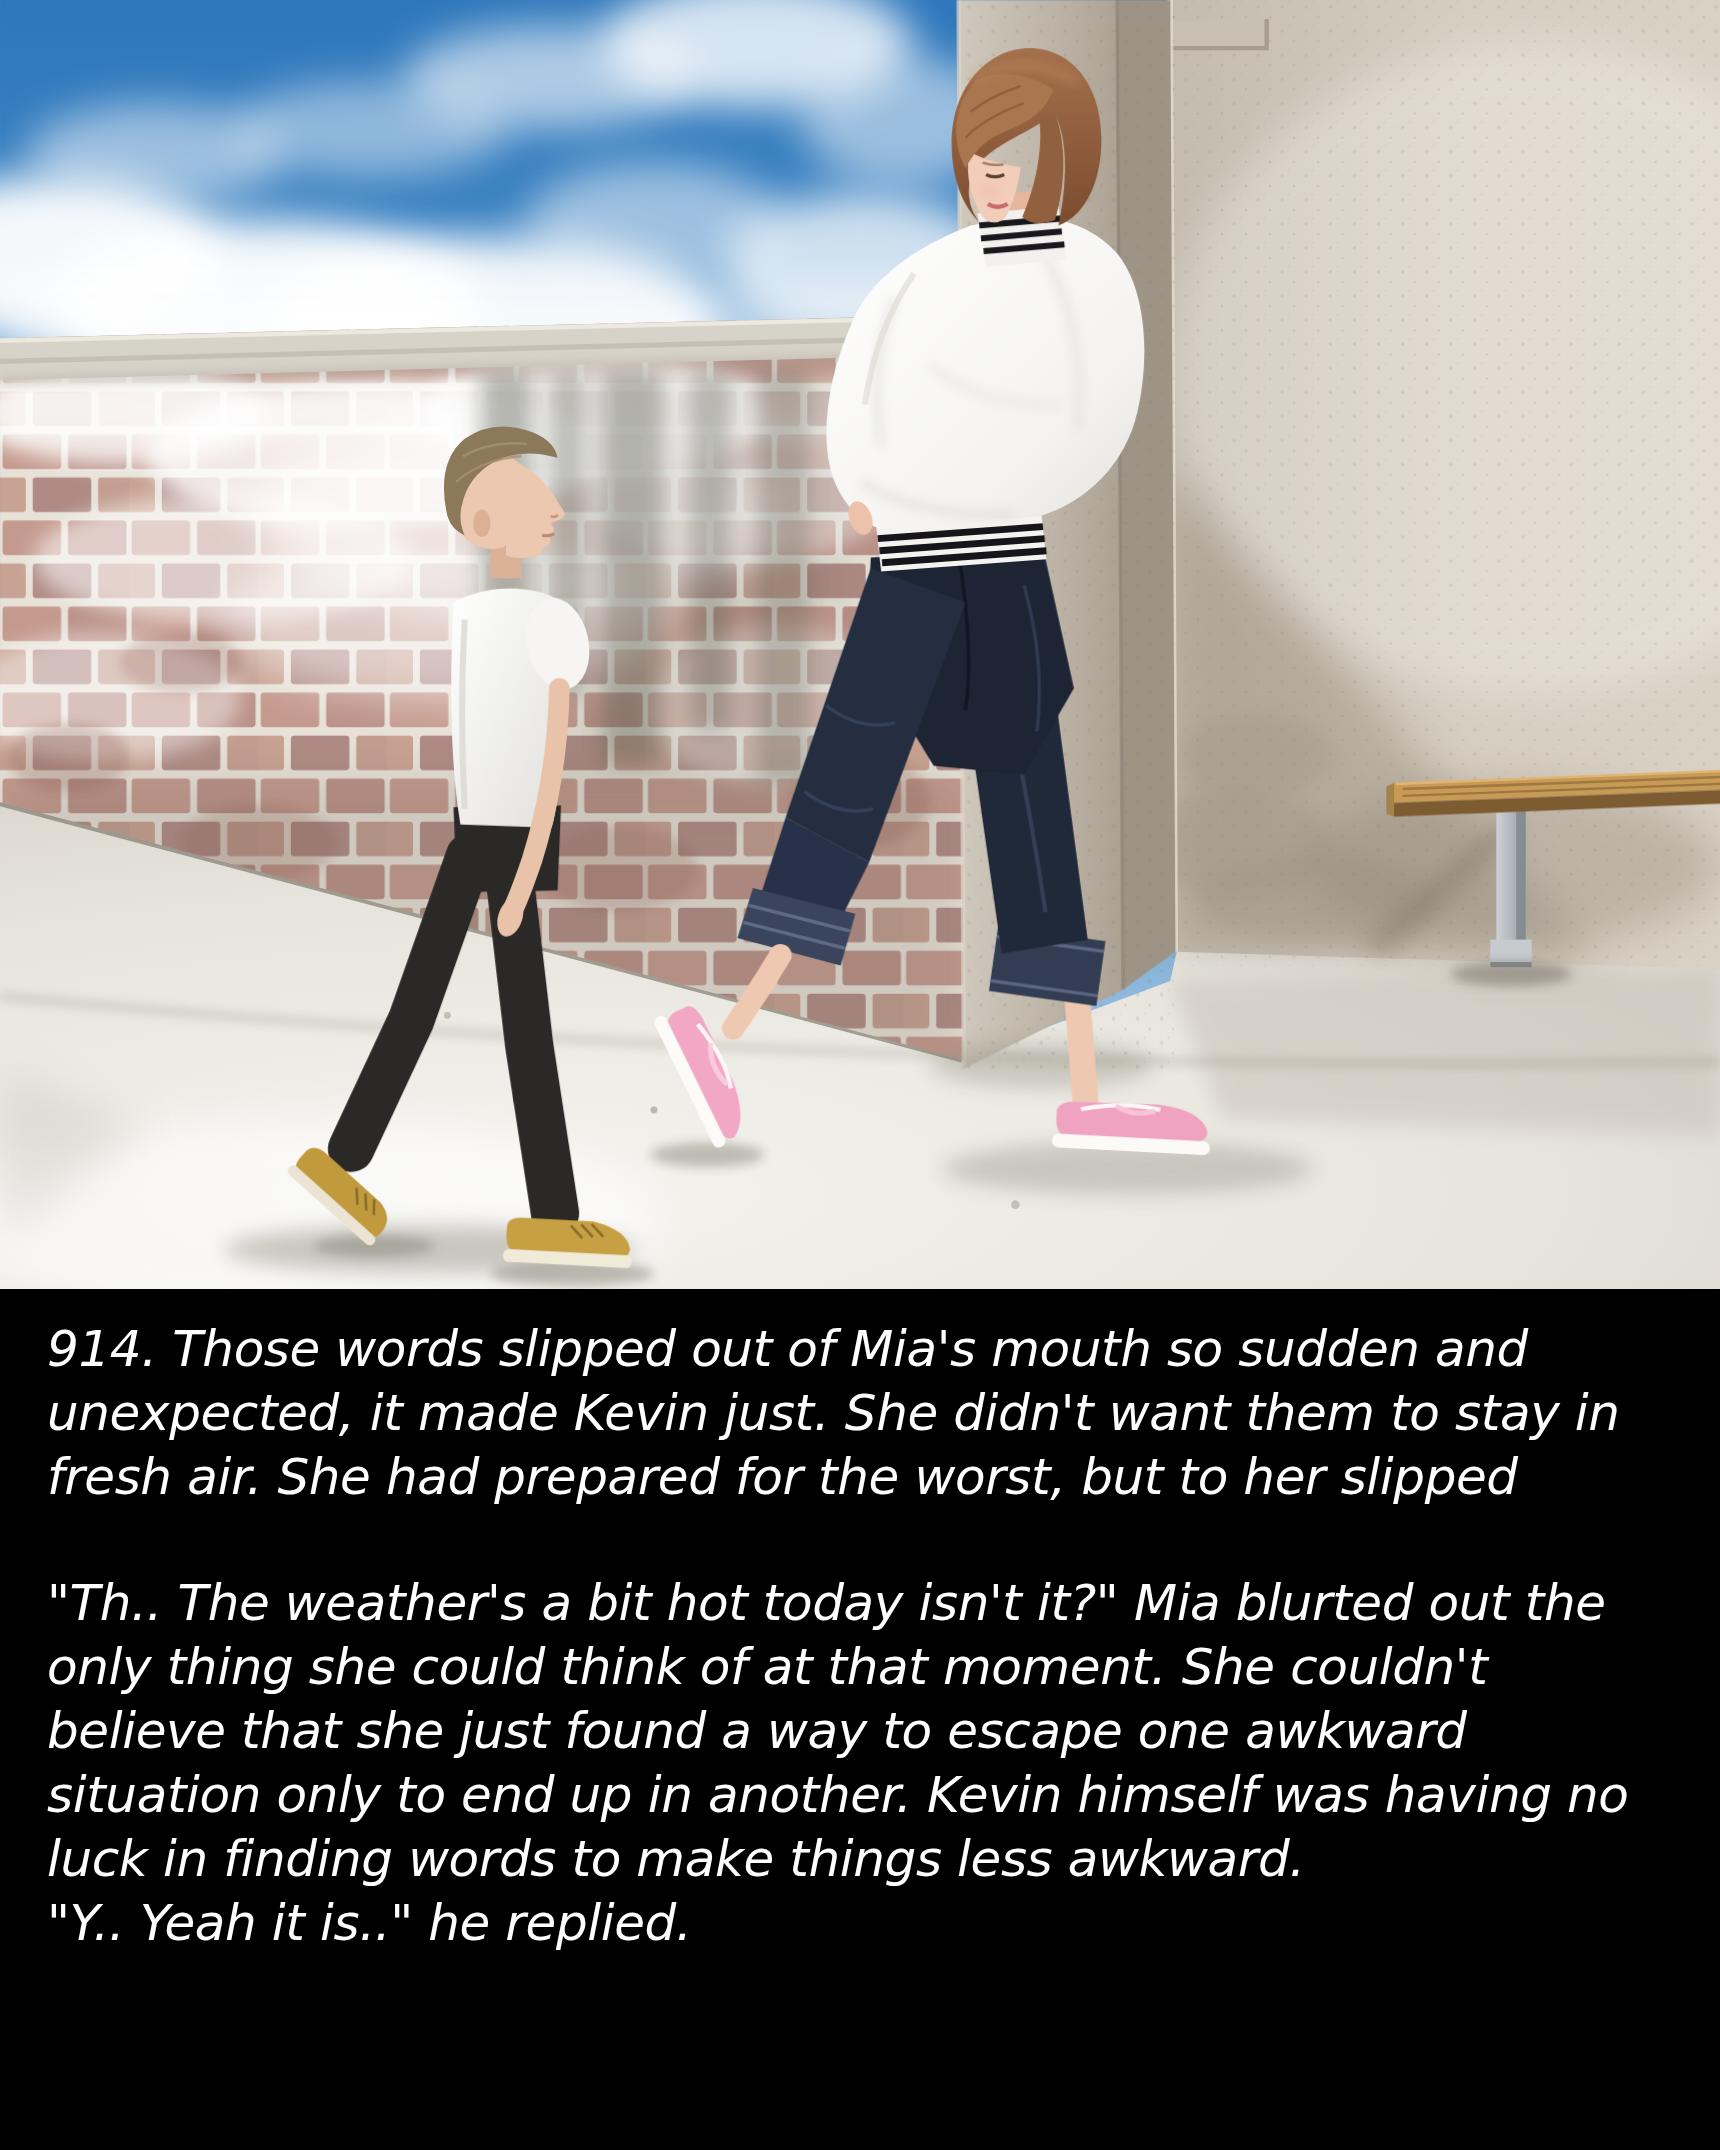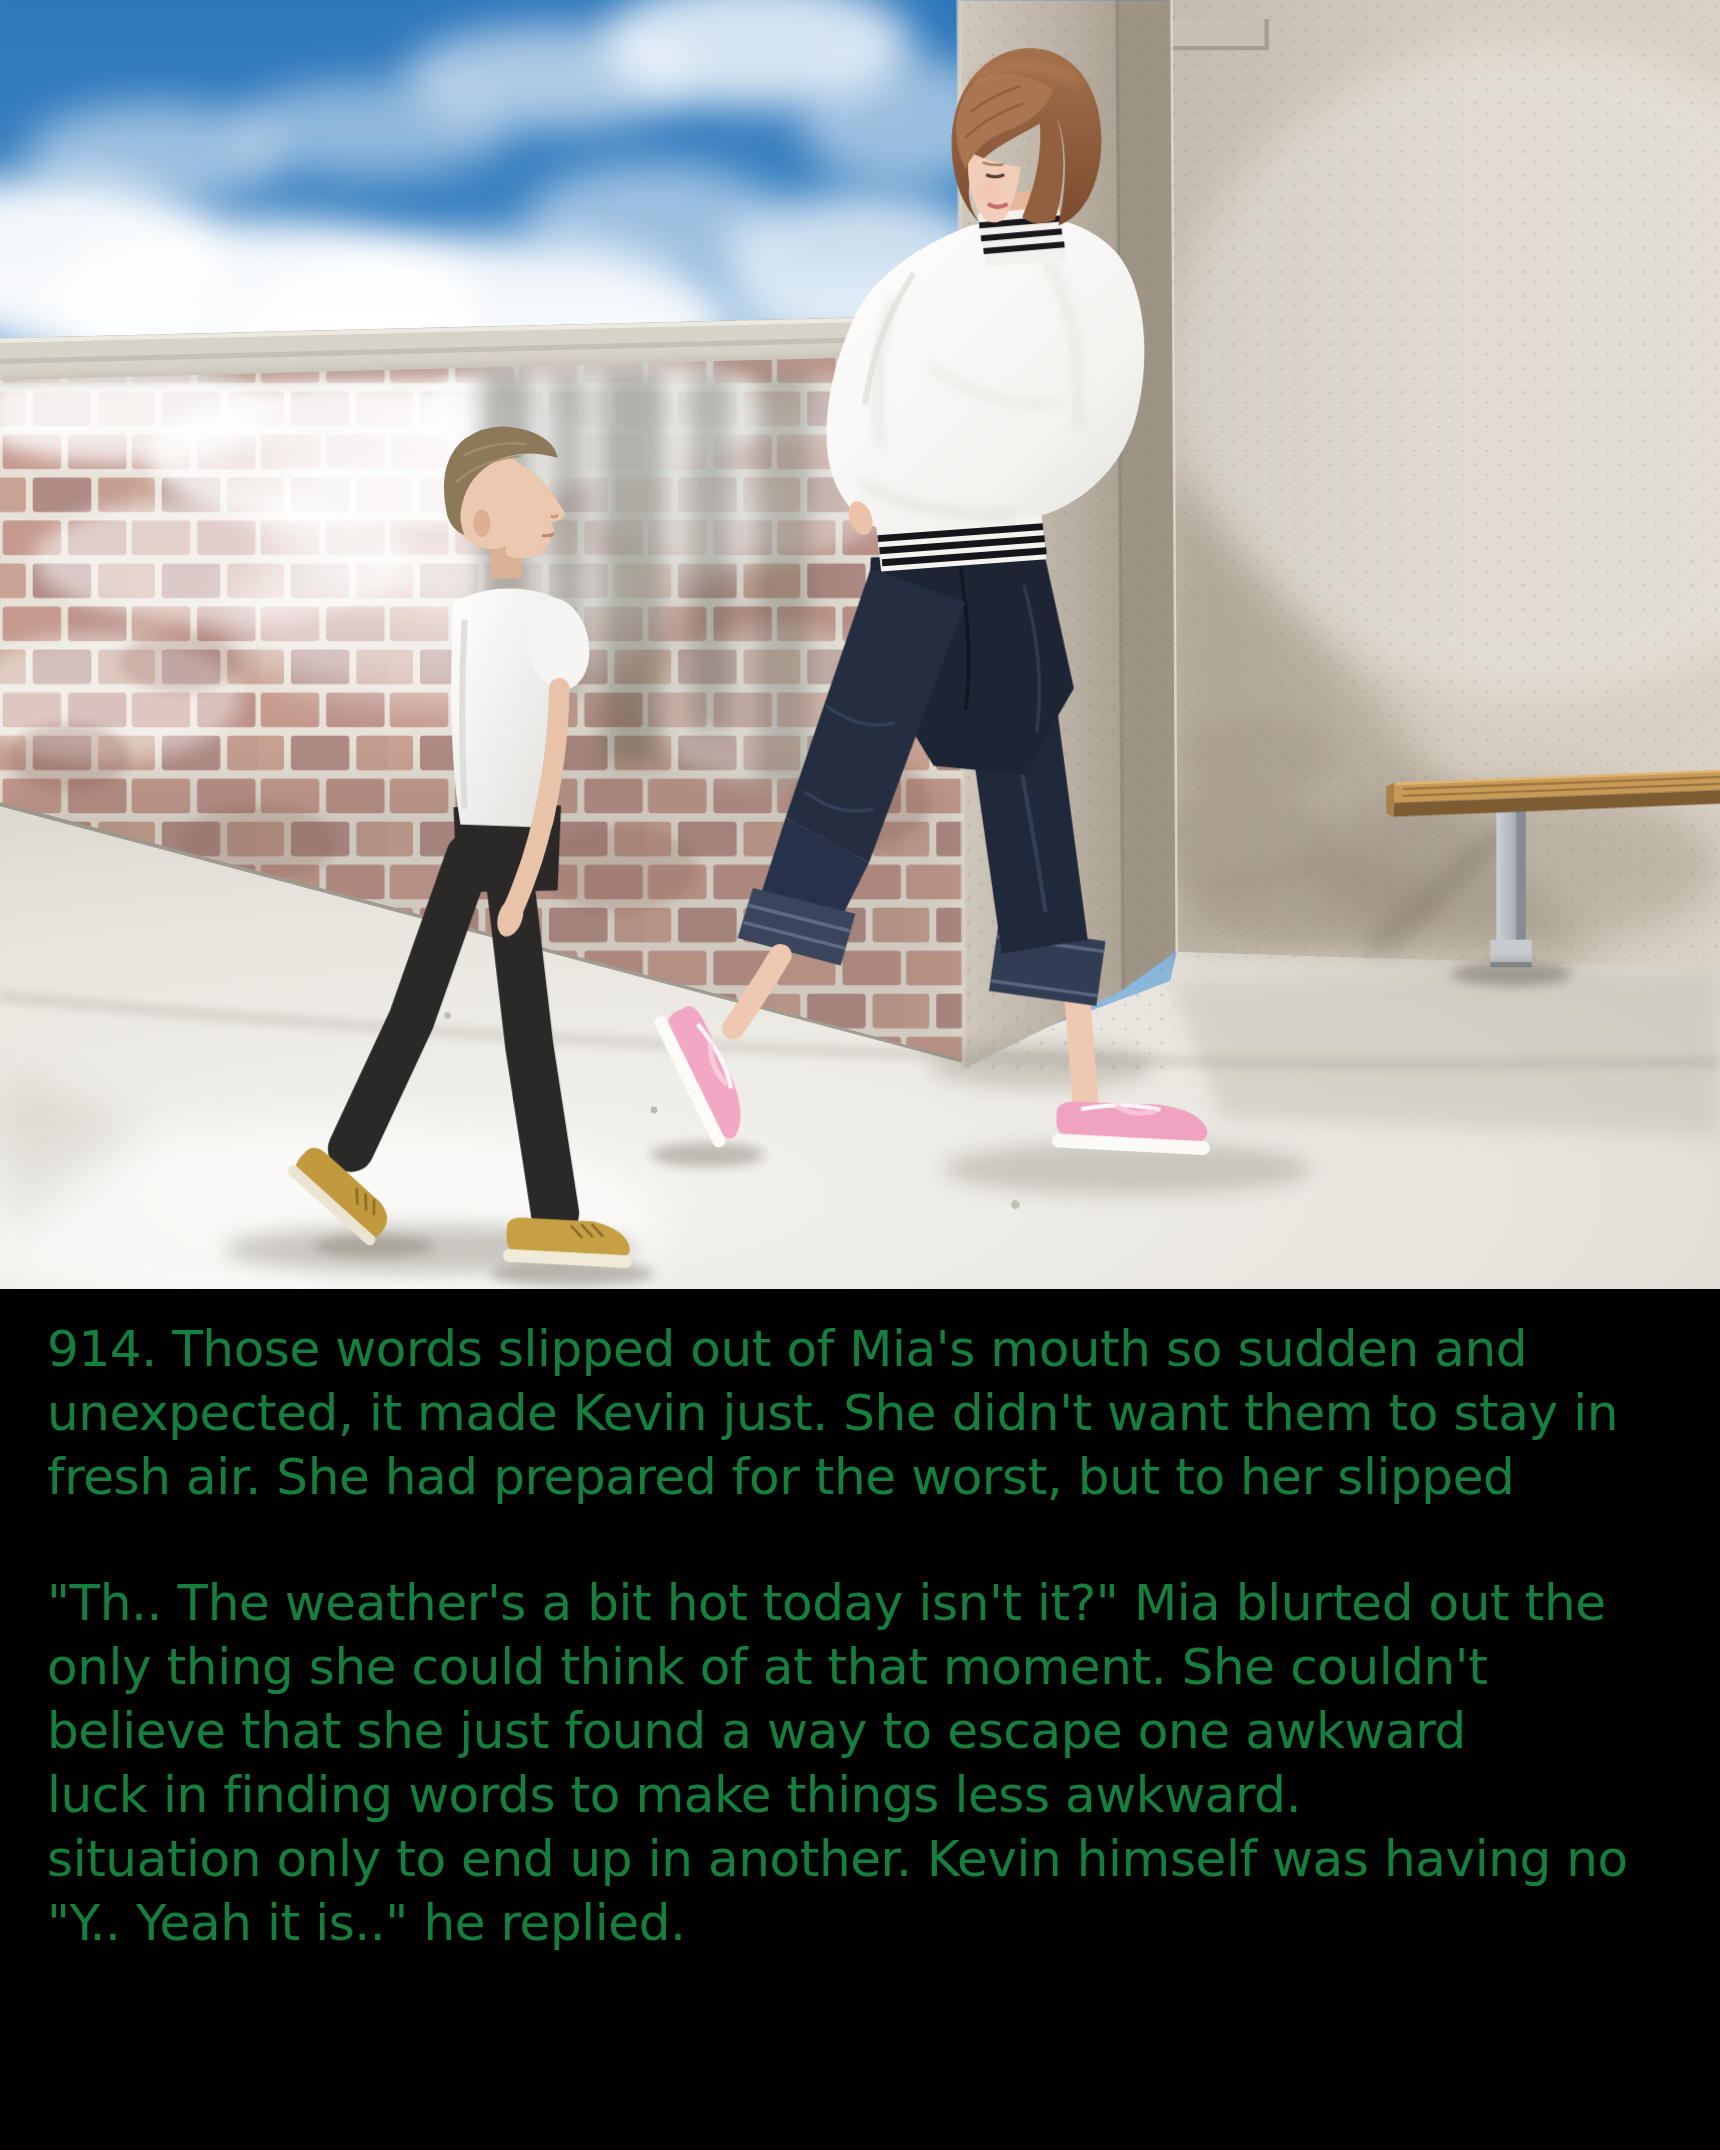--- a/index.html
+++ b/index.html
@@ -4,22 +4,22 @@
 <style>
   html,body{margin:0;padding:0;background:#000;}
   body{width:1721px;height:2151px;overflow:hidden;position:relative;
        font-family:"DejaVu Sans",sans-serif;}
   .photo{position:absolute;left:0;top:0;width:1721px;height:1289px;overflow:hidden;
          background:#e9e7e0;}
   .photo svg{display:block;}
   .caption{position:absolute;left:0;top:1289px;width:1721px;height:862px;
            background:#000;box-sizing:border-box;padding:27.5px 26px 0 47px;}
   .cap-line{height:64px;line-height:64px;white-space:nowrap;
-            font-family:"DejaVu Sans",sans-serif;
-            font-size:50px;letter-spacing:-0.4px;color:#15803d;}
+            font-family:"DejaVu Sans",sans-serif;font-style:italic;
+            font-size:50px;letter-spacing:-0.4px;color:#ffffff;}
   .para-gap{height:62px;}
 </style>
 </head>
 <body>
 
 <div class="photo">
 <svg width="1721" height="1289" viewBox="0 0 2000 1498" xmlns="http://www.w3.org/2000/svg">
   <defs>
     <linearGradient id="skyg" x1="0" y1="0" x2="0" y2="1">
       <stop offset="0" stop-color="#2e77bb"></stop>
@@ -295,17 +295,17 @@
 </div>
 
 <div class="caption">
   <div class="cap-line">914. Those words slipped out of Mia's mouth so sudden and</div>
   <div class="cap-line">unexpected, it made Kevin just. She didn't want them to stay in</div>
   <div class="cap-line">fresh air. She had prepared for the worst, but to her slipped</div>
   <div class="para-gap"></div>
   <div class="cap-line">"Th.. The weather's a bit hot today isn't it?" Mia blurted out the</div>
   <div class="cap-line">only thing she could think of at that moment. She couldn't</div>
   <div class="cap-line">believe that she just found a way to escape one awkward</div>
+  <div class="cap-line">situation only to end up in another. Kevin himself was having no</div>
   <div class="cap-line">luck in finding words to make things less awkward.</div>
-  <div class="cap-line">situation only to end up in another. Kevin himself was having no</div>
   <div class="cap-line">"Y.. Yeah it is.." he replied.</div>
 </div>
 
 
 </body></html>

